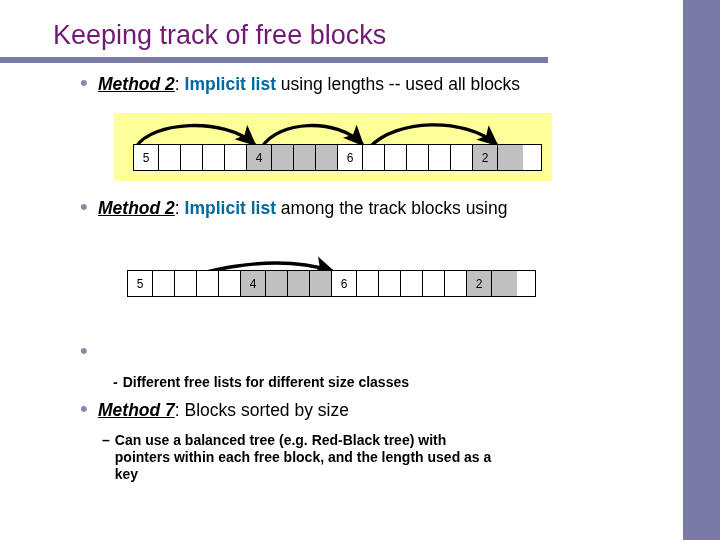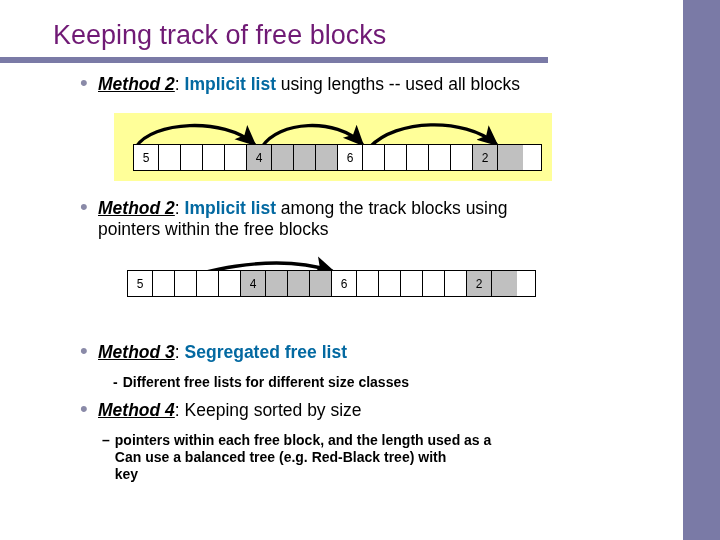--- a/index.html
+++ b/index.html
@@ -211,21 +211,20 @@
           <span class="num">2</span>
         </div>
       <div class="cell gray" style="width:25px;"></div>
     </div>
   </div>
 
   <div class="bullet-row" style="left:80px; top:198px; width:580px;">
     <div class="bullet-dot">•</div>
     <div>
       <div class="bullet-text"><span class="m-label">Method 2</span><span>:</span>&nbsp;<span class="m-red">Implicit list</span><span> among the track blocks using</span></div>
-      <div class="bullet-text">pointers within the free blocks</div>
     </div>
   </div>
 
   <div class="diagram" style="left:127px; top:256px; width:420px; height:48px;">
 
     <svg class="arrow-layer" width="420" height="48" viewBox="0 0 420 48">
       <defs>
         <marker id="ah2" markerWidth="7" markerHeight="7" refX="5.2" refY="3.2" orient="auto" markerUnits="strokeWidth">
           <path d="M0,0.4 L6.2,3.2 L0,6 L1.4,3.2 z" fill="#000"></path>
         </marker>
@@ -258,35 +257,34 @@
       <div class="cell" style="width:22px;"></div>
       <div class="cell gray" style="width:25px;">
           <span class="num">2</span>
         </div>
       <div class="cell gray" style="width:25px;"></div>
     </div>
   </div>
 
   <div class="bullet-row" style="left:80px; top:342px; width:580px;">
     <div class="bullet-dot">•</div>
-    <div class="bullet-text"><span class="m-label">Method 3</span><span>:</span>&nbsp;<span class="m-red">Segregated free list</span></div>
   </div>
 
   <div class="sub-row" style="left:113px; top:374px; width:540px;">
     <div class="sub-dash">-</div>
     <div class="sub-text">Different free lists for different size classes</div>
   </div>
 
   <div class="bullet-row" style="left:80px; top:400px; width:580px;">
     <div class="bullet-dot">•</div>
-    <div class="bullet-text"><span class="m-label">Method 4</span><span>:</span><span> Keeping sorted by size</span></div>
+    <div class="bullet-text"><span class="m-label">Method 7</span><span>:</span><span> Blocks sorted by size</span></div>
   </div>
 
   <div class="sub-row" style="left:102px; top:432px; width:545px;">
     <div class="sub-dash">–</div>
     <div>
+      <div class="sub-text">Can use a balanced tree (e.g. Red-Black tree) with</div>
       <div class="sub-text">pointers within each free block, and the length used as a</div>
-      <div class="sub-text">Can use a balanced tree (e.g. Red-Black tree) with</div>
       <div class="sub-text">key</div>
     </div>
   </div>
 
 </div>
 
 </body></html>

